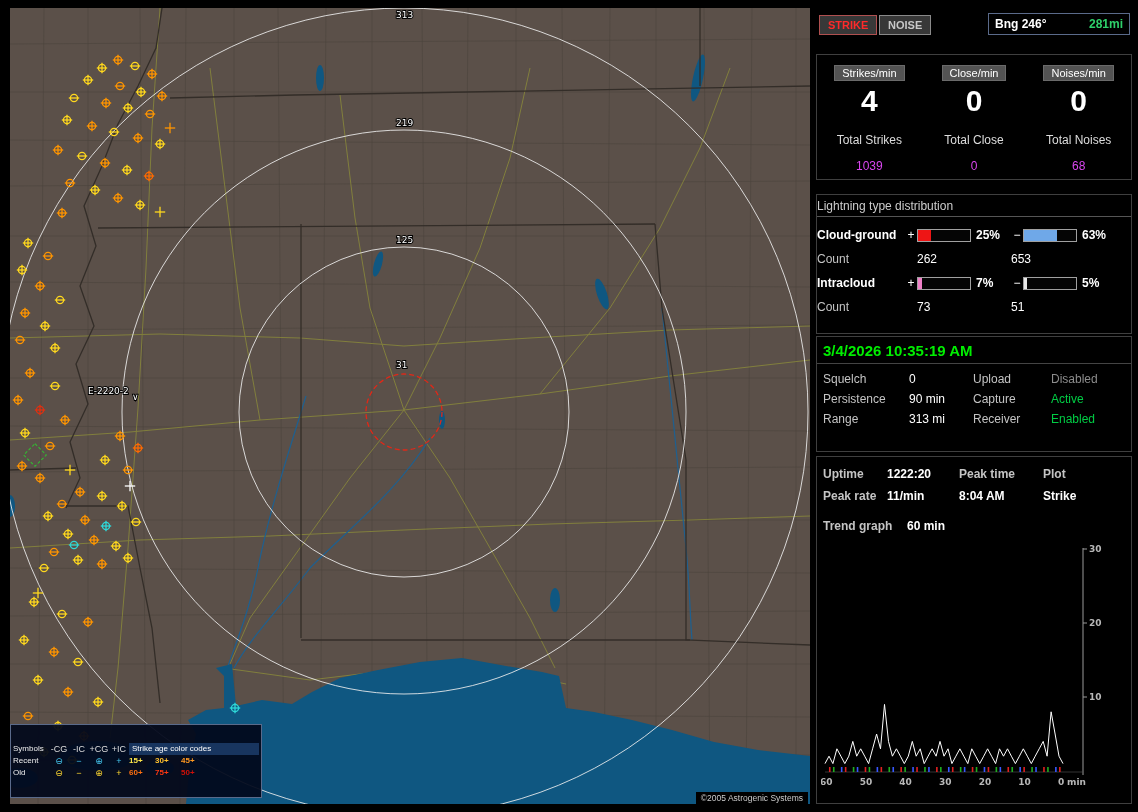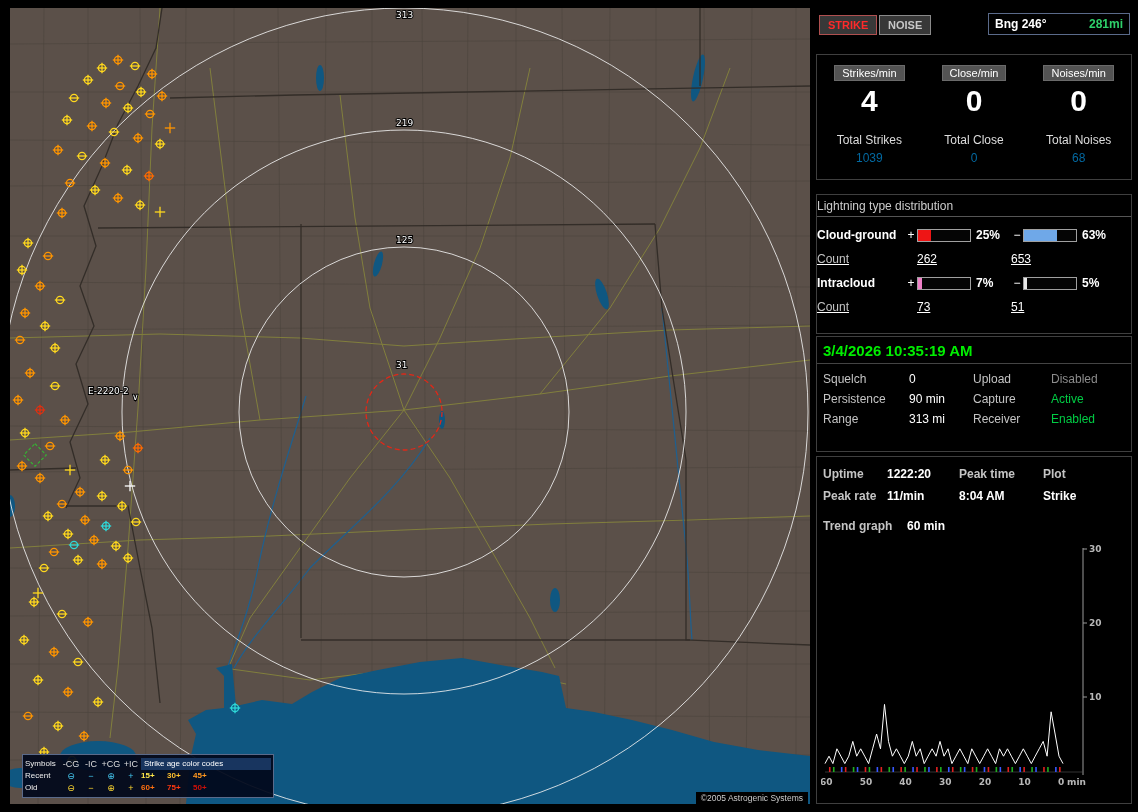--- a/index.html
+++ b/index.html
@@ -2,22 +2,22 @@
 <html><head>
 <meta charset="utf-8">
 <style>
   html,body{margin:0;padding:0;background:#000;width:1138px;height:812px;overflow:hidden;
     font-family:"Liberation Sans","DejaVu Sans",sans-serif;-webkit-font-smoothing:antialiased;}
   .map-wrap{position:absolute;left:10px;top:8px;width:800px;height:796px;background:#5b5049;overflow:hidden;}
   #map-svg{display:block;width:800px;height:796px;}
   #map-svg text{font-family:"DejaVu Sans",sans-serif;font-size:9px;fill:#fff;stroke:#000;stroke-width:2px;paint-order:stroke;}
 
   
-  .legend{position:absolute;left:12px;bottom:6px;width:246px;background:rgba(2,8,28,.94);
-    border:1px solid #5a6a8a;color:#ddd;font-size:8px;line-height:12px;padding:3px 2px;}
+  .legend{position:absolute;left:0;bottom:6px;width:246px;background:rgba(2,8,28,.94);
+    border:1px solid #5a6a8a;color:#ddd;font-size:8px;line-height:12px;padding:18px 2px;}
   .lrow{display:flex;align-items:center;}
   .lc{display:inline-block;}
   .l1{width:36px;color:#eee;}
   .ls{width:20px;text-align:center;font-size:9px;}
   .lage{flex:1;display:flex;}
   .lage.head{background:#18355f;color:#fff;padding-left:3px;}
   .lage-i{width:26px;font-weight:bold;}
   .copyright{position:absolute;right:2px;bottom:0;background:#000;color:#ccc;font-size:8.5px;padding:1px 5px;}
 
   
@@ -31,31 +31,31 @@
   .bng{position:absolute;right:2px;top:5px;width:142px;height:22px;border:1px solid #5a6a8a;
     display:flex;align-items:center;justify-content:space-between;padding:0 6px;box-sizing:border-box;}
   .bng-l{font-weight:bold;font-size:12px;color:#fff;}
   .bng-v{font-weight:bold;font-size:12px;}
 
   .sec-counters{top:46px;height:126px;display:flex;}
   .counter{flex:1;text-align:center;padding-top:8px;}
   .chip{display:inline-block;background:#535353;border:1px solid #6a6a6a;color:#fff;font-size:11px;padding:1px 7px;}
   .bignum{font-size:30px;font-weight:bold;color:#fff;margin-top:4px;line-height:32px;}
   .tlabel{font-size:12px;color:#ddd;margin-top:16px;}
-  .tval{font-size:12px;color:#0369a1;margin-top:4px;}
+  .tval{font-size:12px;color:#d946ef;margin-top:12px;}
 
   .sec-dist{top:186px;height:140px;padding:4px 0;}
   .dist-title{color:#ccc;font-size:12px;padding-bottom:3px;border-bottom:1px solid #555;margin-bottom:6px;}
   .drow{display:grid;grid-template-columns:88px 12px 54px 40px 12px 54px 38px;align-items:center;height:24px;font-size:12px;}
   .dname{font-weight:bold;color:#fff;}
   .dsign{text-align:center;color:#fff;}
   .bar{height:11px;border:1px solid #a0a0a0;background:#050505;position:relative;}
   .bar i{position:absolute;left:0;top:0;bottom:0;display:block;}
   .dpct{font-weight:bold;color:#fff;padding-left:5px;}
-  .crow{display:grid;grid-template-columns:88px 12px 94px 106px;height:24px;align-items:center;font-size:12px;color:#fff;text-decoration:underline;}
+  .crow{display:grid;grid-template-columns:88px 12px 94px 106px;height:24px;align-items:center;font-size:12px;color:#fff;}
 
   .sec-status{top:328px;height:116px;}
   .datetime{color:#00ee00;font-weight:bold;font-size:15px;padding:5px 6px 4px 6px;border-bottom:1px solid #444;}
   .stable{padding:5px 0 0 6px;}
   .srow{display:grid;grid-template-columns:86px 64px 78px 76px;height:20px;font-size:12px;align-items:center;}
   .lab{color:#c4c4c4;}
 
   .sec-stats{top:448px;height:348px;font-weight:bold;}
   .trow{display:grid;grid-template-columns:64px 72px 84px 70px;height:22px;font-size:12px;align-items:center;padding-left:6px;}
   .trow2{display:grid;grid-template-columns:84px 100px;height:26px;font-size:12px;align-items:center;padding-left:6px;}

